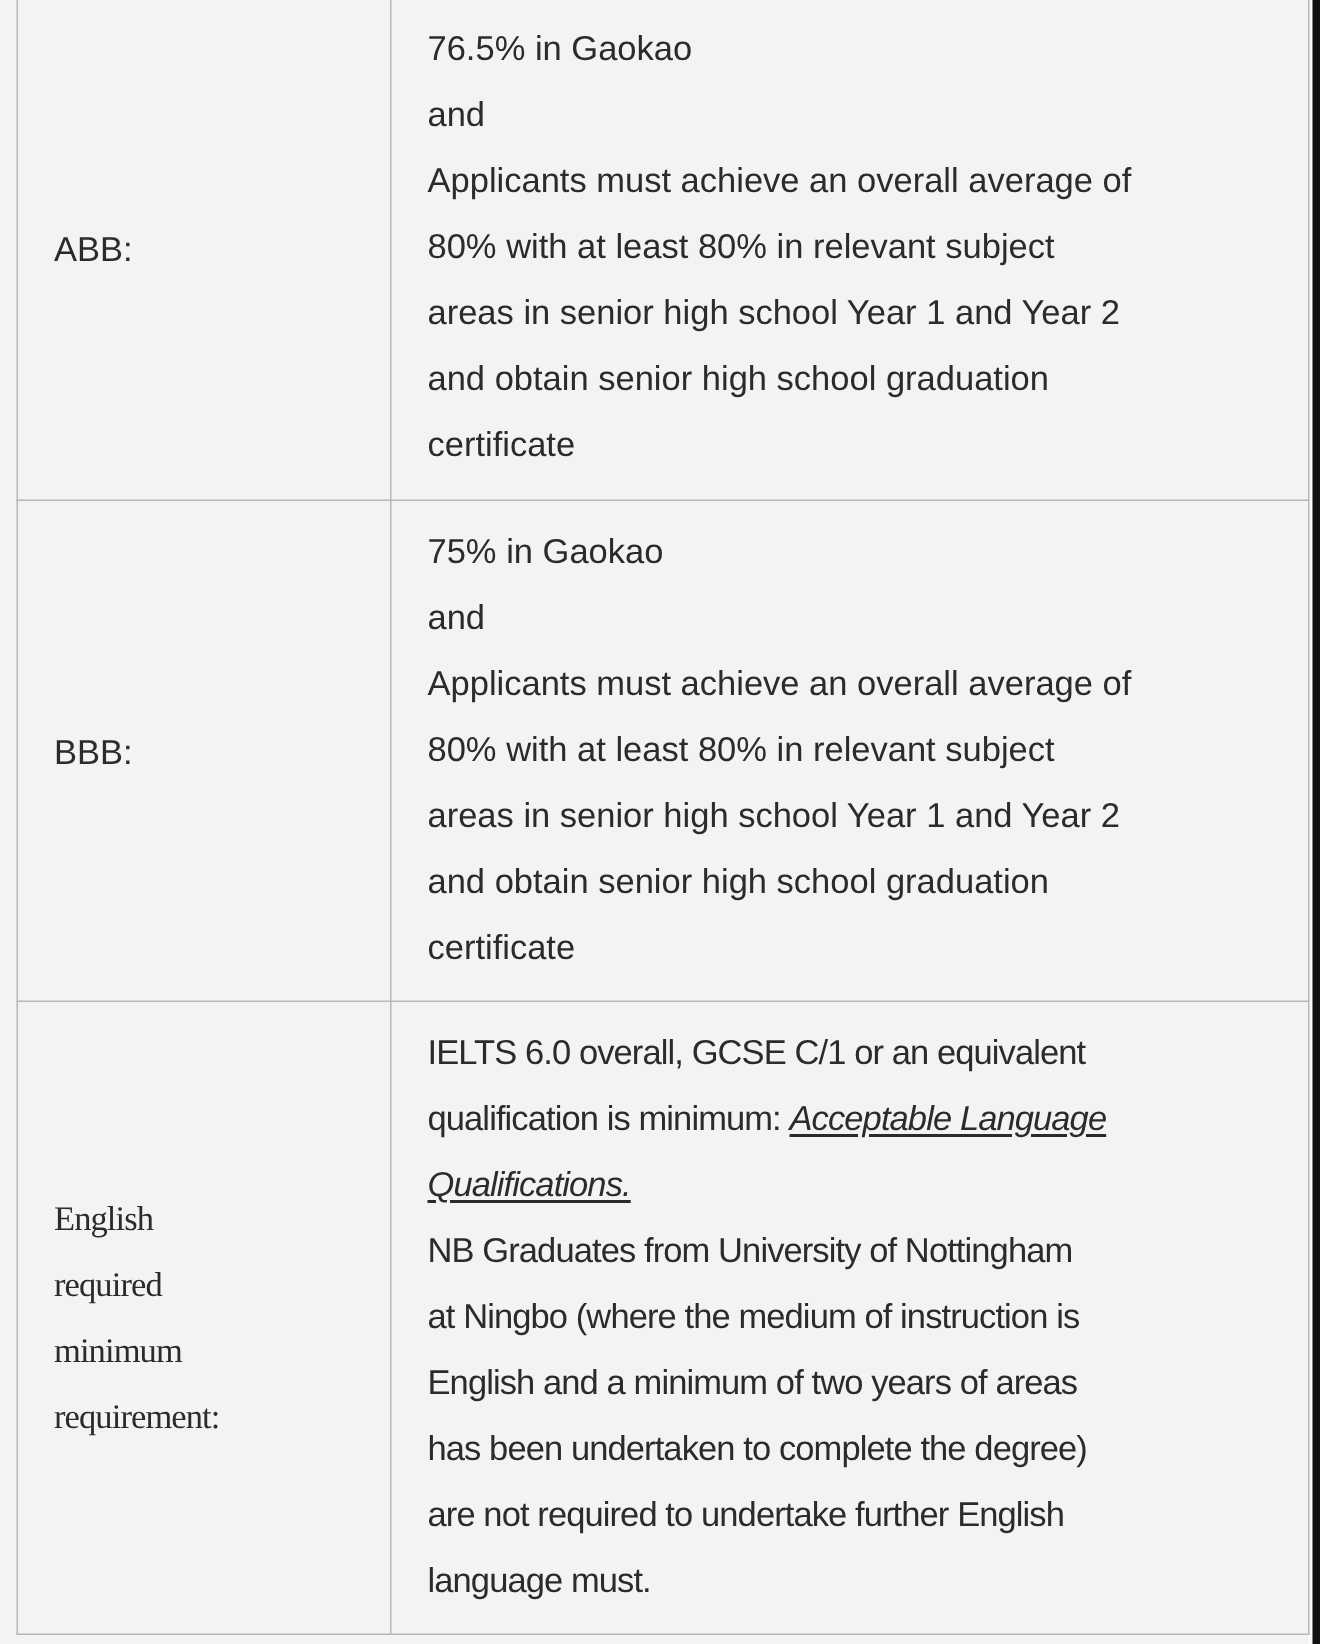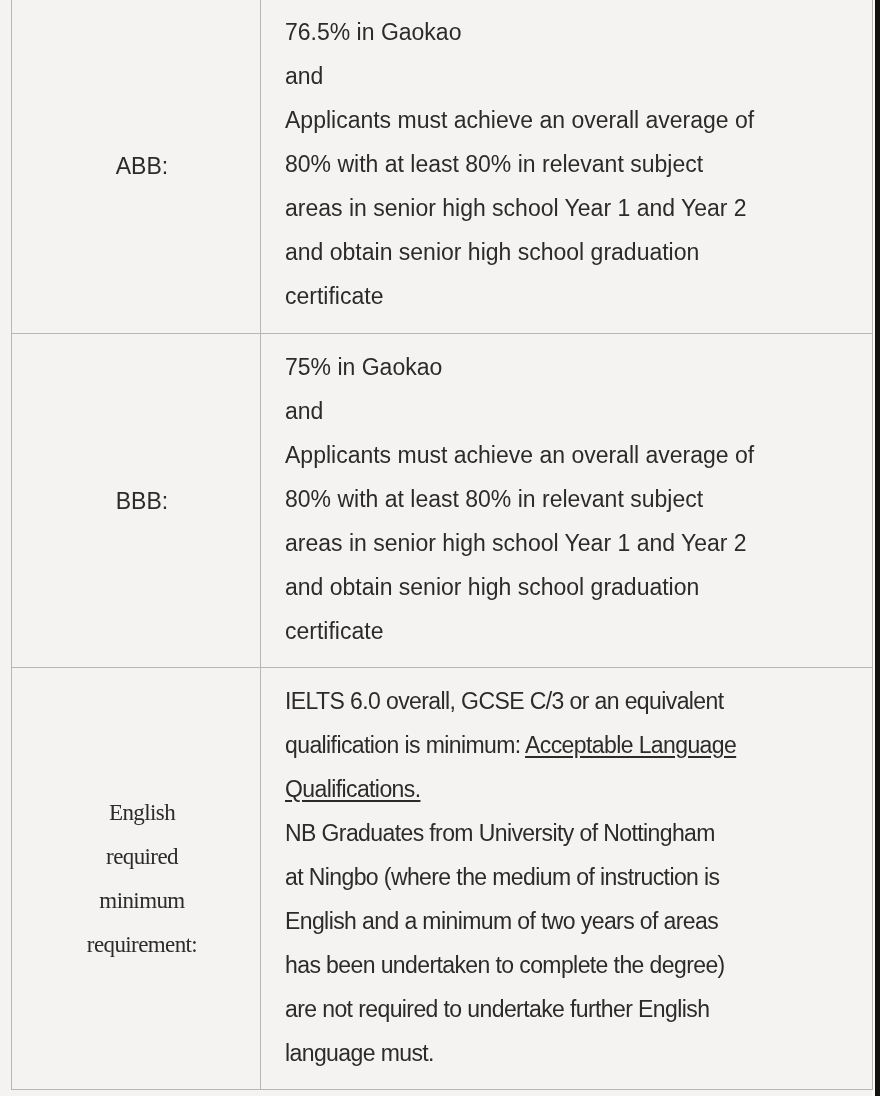--- a/index.html
+++ b/index.html
@@ -27,28 +27,27 @@
   }
   table.req td {
     border:1px solid #b9b7b6;
     vertical-align:middle;
     font-size:23px;
     line-height:44px;
   }
   td.label-cell {
     width:212px;
     padding:0 12px 0 24px;
-    text-align:center;
   }
   td.value-cell {
     padding:10px 16px 14px 24px;
   }
   .line { display:block; white-space:nowrap; }
   .bold { font-weight:normal; }
-  a.link { color:#2b2b2b; text-decoration:underline; text-underline-offset:3px; }
+  a.link { color:#2b2b2b; text-decoration:underline; text-underline-offset:3px;font-style:italic; }
   .cond { font-family: "Liberation Sans Narrow","Liberation Sans", sans-serif; letter-spacing:-0.6px; }
   .label-multi .line { line-height:44px;font-family:Liberation Serif, serif; }
 </style>
 </head>
 <body>
 
 <div class="right-strip-gap"></div>
 <div class="right-strip"></div>
 
 <table class="req">
@@ -82,21 +81,21 @@
     </td>
   </tr>
   <tr style="height:422px;">
     <td class="label-cell label-multi cond">
       <span class="line">English</span>
       <span class="line">required</span>
       <span class="line">minimum</span>
       <span class="line">requirement:</span>
     </td>
     <td class="value-cell cond">
-      <span class="line">IELTS 6.0 overall, GCSE C/3 or an equivalent</span>
+      <span class="line">IELTS 6.0 overall, GCSE C/1 or an equivalent</span>
       <span class="line"><span>qualification is minimum: </span><a class="link" href="#">Acceptable Language</a></span>
       <span class="line"><a class="link" href="#">Qualifications.</a></span>
       <span class="line">NB Graduates from University of Nottingham</span>
       <span class="line">at Ningbo (where the medium of instruction is</span>
       <span class="line">English and a minimum of two years of areas</span>
       <span class="line">has been undertaken to complete the degree)</span>
       <span class="line">are not required to undertake further English</span>
       <span class="line">language must.</span>
     </td>
   </tr>

